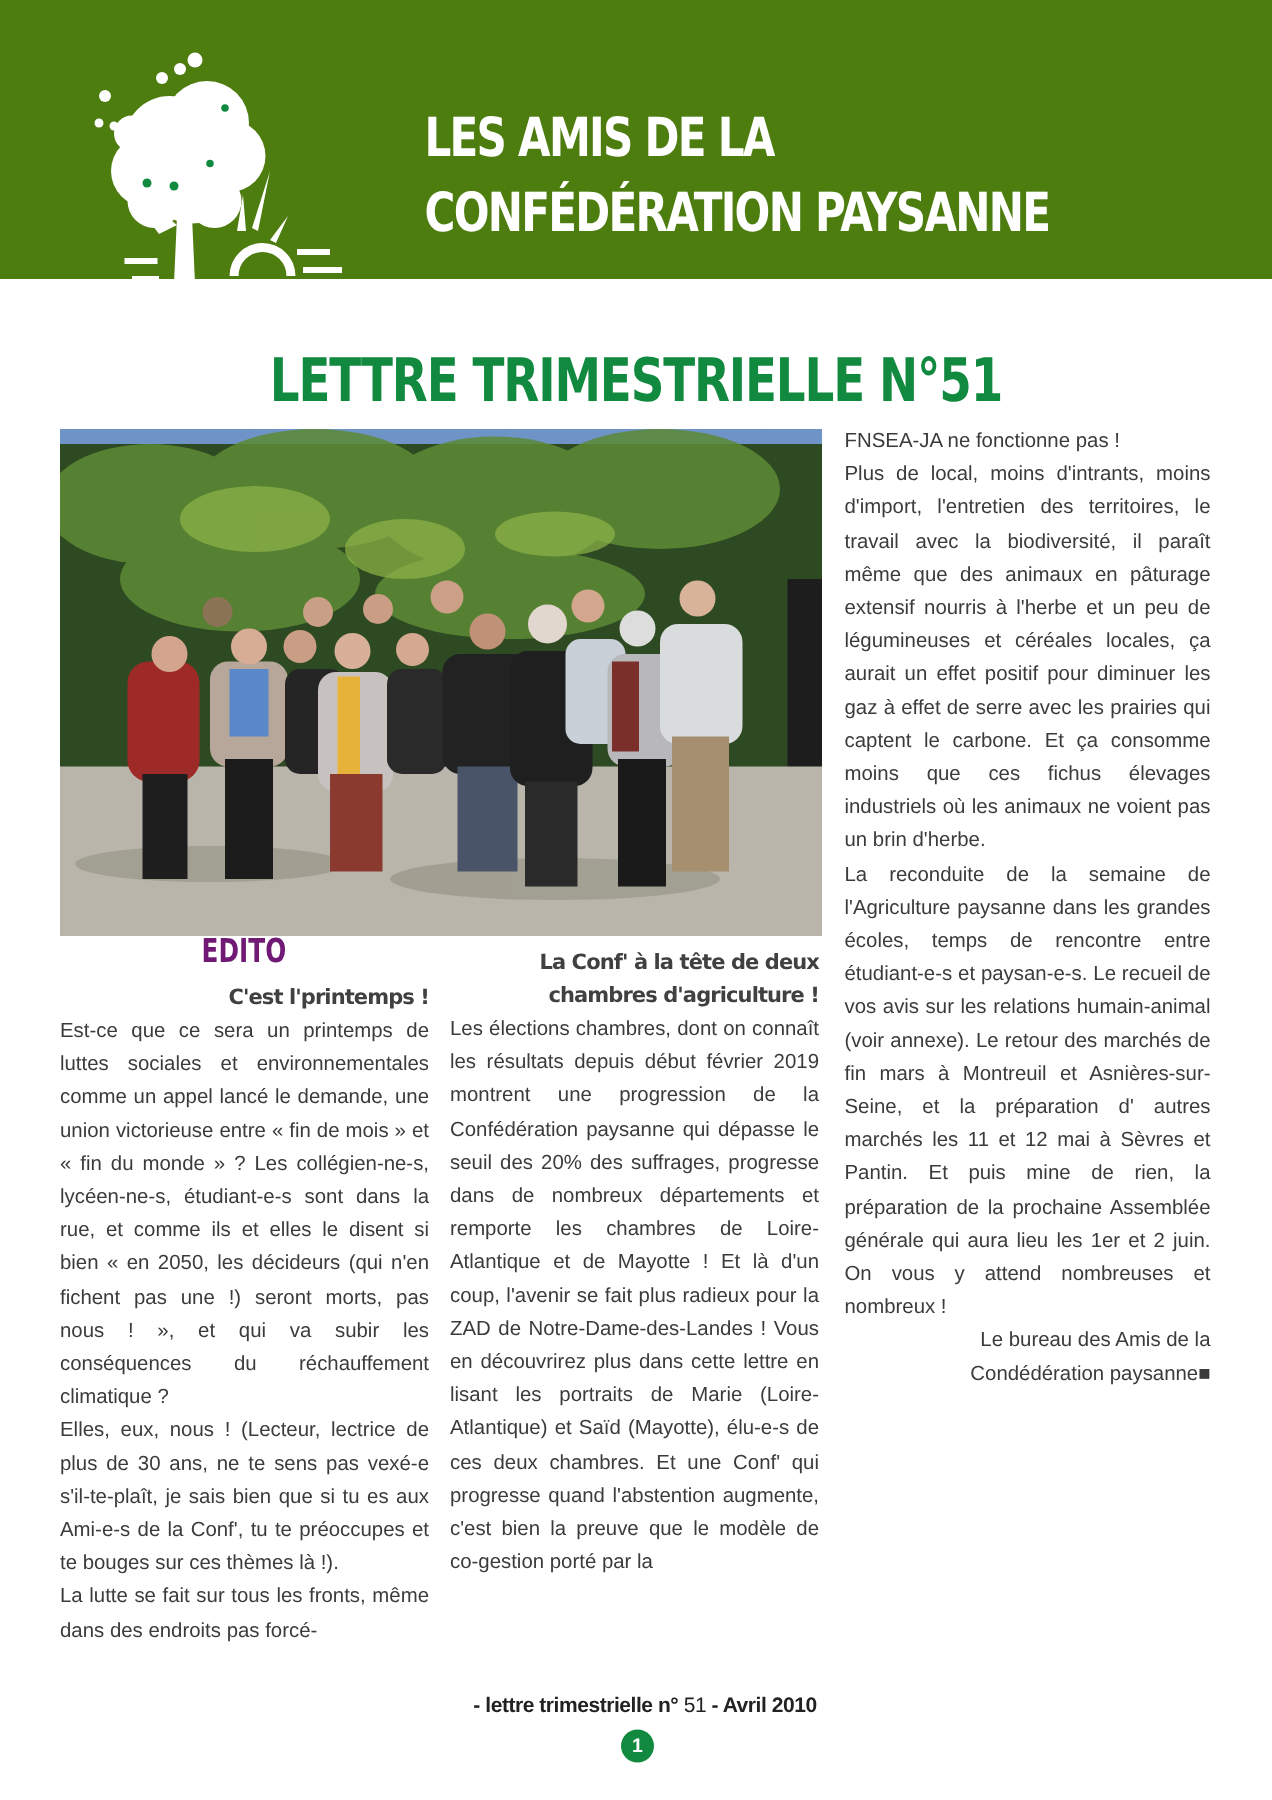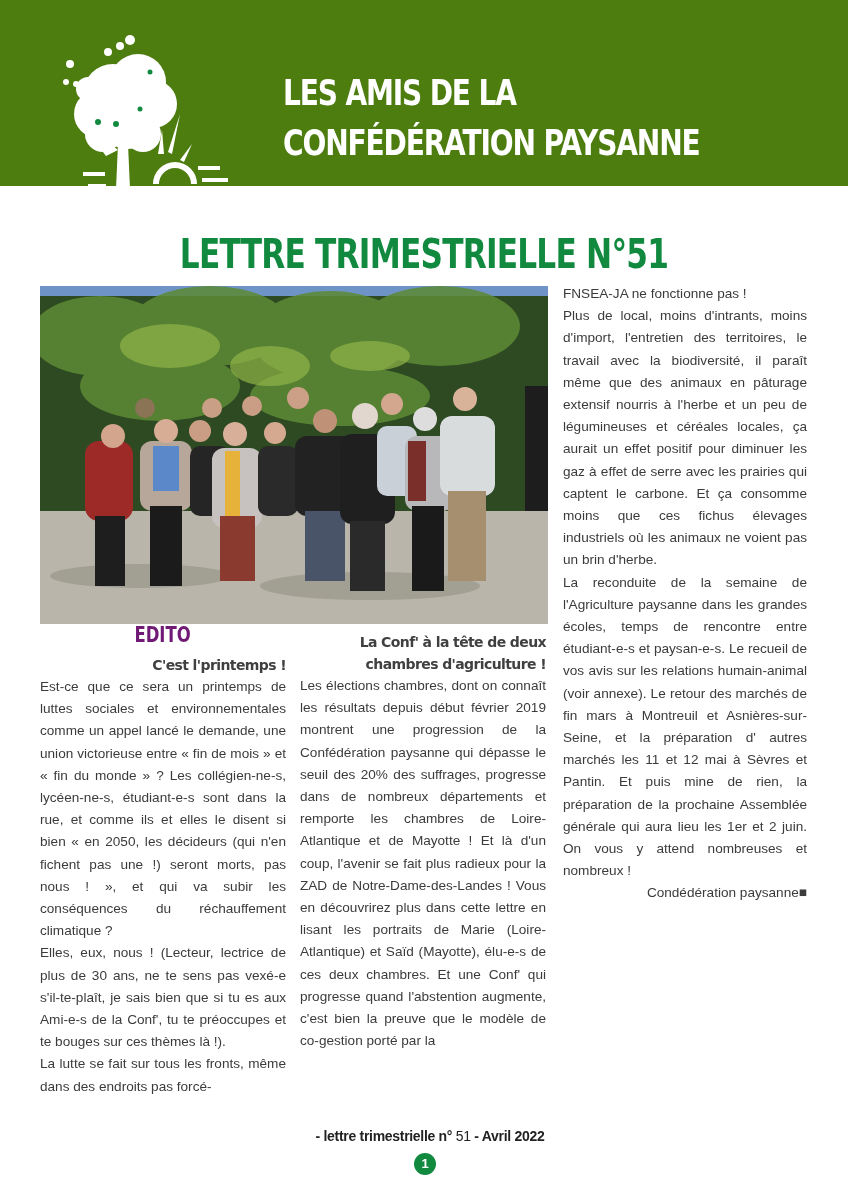--- a/index.html
+++ b/index.html
@@ -156,19 +156,20 @@
 
 <div class="col col2">
   <p class="sub" style="margin-top:4px;">La Conf' à la tête de deux chambres d'agriculture !</p>
   <p>Les élections chambres, dont on connaît les résultats depuis début février 2019 montrent une progression de la Confédération paysanne qui dépasse le seuil des 20% des suffrages, progresse dans de nombreux départements et remporte les chambres de Loire-Atlantique et de Mayotte ! Et là d'un coup, l'avenir se fait plus radieux pour la ZAD de Notre-Dame-des-Landes ! Vous en découvrirez plus dans cette lettre en lisant les portraits de Marie (Loire-Atlantique) et Saïd (Mayotte), élu-e-s de ces deux chambres. Et une Conf' qui progresse quand l'abstention augmente, c'est bien la preuve que le modèle de co-gestion porté par la</p>
 </div>
 
 <div class="col col3">
   <p>FNSEA-JA ne fonctionne pas !</p>
   <p>Plus de local, moins d'intrants, moins d'import, l'entretien des territoires, le travail avec la biodiversité, il paraît même que des animaux en pâturage extensif nourris à l'herbe et un peu de légumineuses et céréales locales, ça aurait un effet positif pour diminuer les gaz à effet de serre avec les prairies qui captent le carbone. Et ça consomme moins que ces fichus élevages industriels où les animaux ne voient pas un brin d'herbe.</p>
   <p>La reconduite de la semaine de l'Agriculture paysanne dans les grandes écoles, temps de rencontre entre étudiant-e-s et paysan-e-s. Le recueil de vos avis sur les relations humain-animal (voir annexe). Le retour des marchés de fin mars à Montreuil et Asnières-sur-Seine, et la préparation d' autres marchés les 11 et 12 mai à Sèvres et Pantin. Et puis mine de rien, la préparation de la prochaine Assemblée générale qui aura lieu les 1er et 2 juin. On vous y attend nombreuses et nombreux !</p>
+  <p class="sign">Le bureau des Amis de la</p>
   <p class="sign">Condédération paysanne■</p>
 </div>
 
 <div class="footer">
-  <span>- lettre trimestrielle n° </span><span class="num">51</span><span> - Avril 2022</span>
+  <span>- lettre trimestrielle n° </span><span class="num">51</span><span> - Avril 2010</span>
 </div>
 <div class="page-num">1</div>
 
 </body></html>

